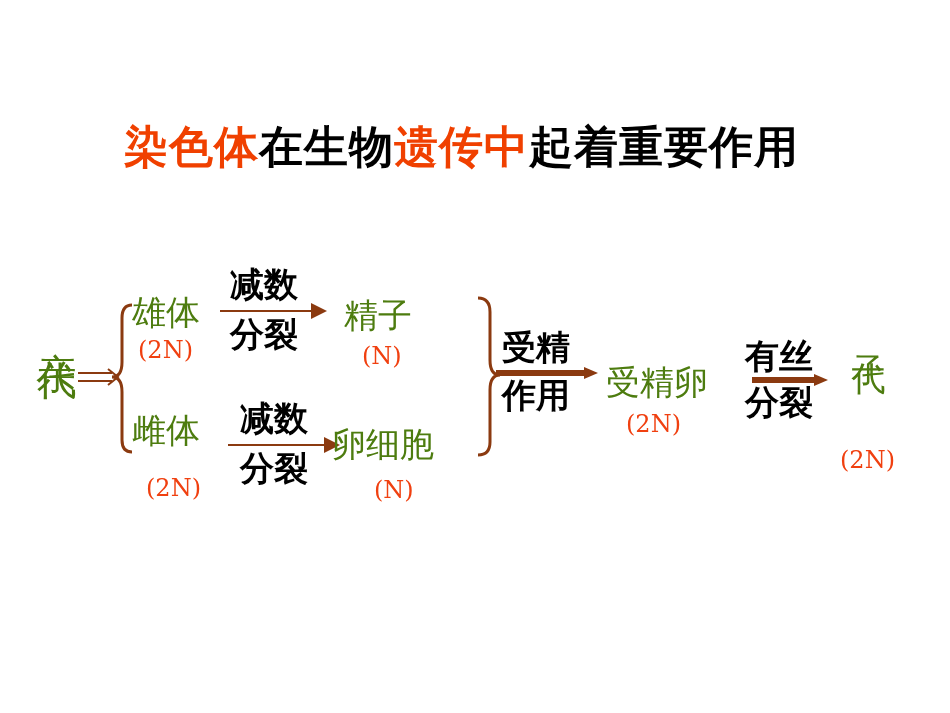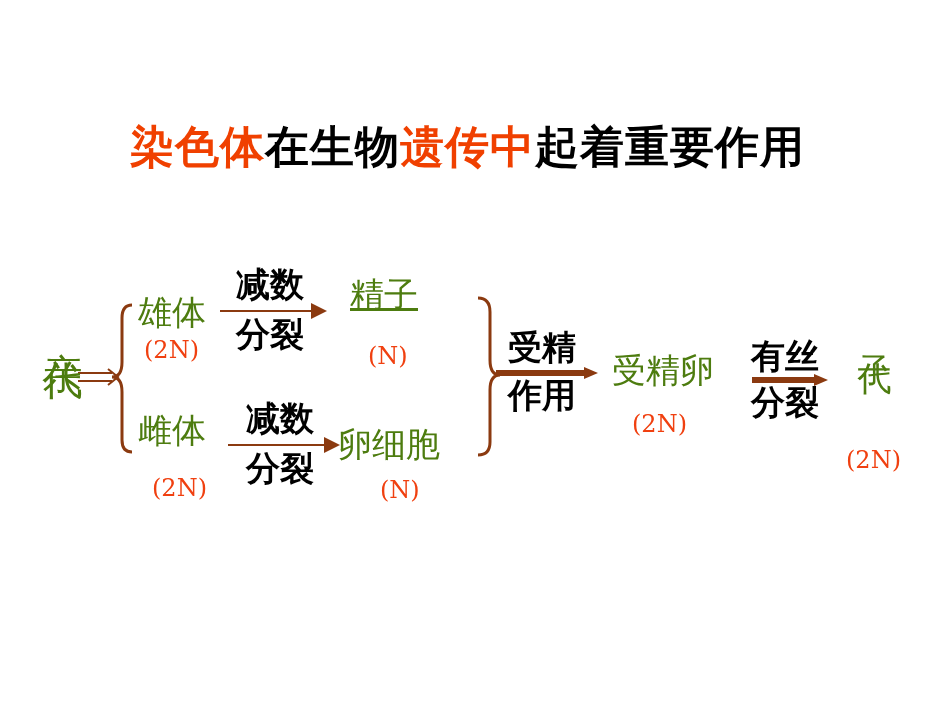--- a/index.html
+++ b/index.html
@@ -1,18 +1,18 @@
 <!DOCTYPE html>
 <html><head>
   <meta charset="utf-8">
   <style>
     html, body { margin: 0; padding: 0; background: #ffffff; }
     body { width: 950px; height: 713px; position: relative; overflow: hidden;
            font-family: "DejaVu Sans", sans-serif; }
-    .abs { position: absolute; white-space: nowrap; margin-left: 6px; }
+    .abs { position: absolute; white-space: nowrap; }
     .title { top: 118px; left: 124px; font-size: 44px; font-weight: bold; letter-spacing: 1px;
              font-family: "DejaVu Sans", sans-serif; }
     .title .hl { color: #f04000; }
     .title .nm { color: #000000; }
     .blue { color: #4d7c0f; }
     .red  { color: #f04010; font-family: "DejaVu Serif", serif; }
     .black { color: #000000; font-weight: bold; }
     .node { font-size: 34px; font-family: "DejaVu Sans", sans-serif; }
     .ser { font-family: "DejaVu Serif", serif; }
     .ploid { font-size: 24px; }
@@ -64,29 +64,29 @@
 
 <div class="abs node blue" style="left:132px; top:408px;">雌体</div>
 <div class="abs red ploid" style="left:146px; top:474px;">(2N)</div>
 
 <div class="abs node black ser" style="left:230px; top:262px;">减数</div>
 <div class="abs node black ser" style="left:230px; top:312px;">分裂</div>
 
 <div class="abs node black ser" style="left:240px; top:396px;">减数</div>
 <div class="abs node black ser" style="left:240px; top:446px;">分裂</div>
 
-<div class="abs node blue" style="left:344px; top:272px;text-decoration:underline;">精子</div>
+<div class="abs node blue" style="left:344px; top:293px;">精子</div>
 <div class="abs red ploid" style="left:362px; top:342px;">(N)</div>
 
 <div class="abs node blue" style="left:332px; top:422px;">卵细胞</div>
 <div class="abs red ploid" style="left:374px; top:476px;">(N)</div>
 
 <div class="abs node black ser" style="left:502px; top:325px;">受精</div>
 <div class="abs node black ser" style="left:502px; top:373px;">作用</div>
 
-<div class="abs node blue" style="left:606px; top:348px;">受精卵</div>
+<div class="abs node blue" style="left:606px; top:360px;">受精卵</div>
 <div class="abs red ploid" style="left:626px; top:410px;">(2N)</div>
 
 <div class="abs node black ser" style="left:745px; top:334px;">有丝</div>
 <div class="abs node black ser" style="left:745px; top:380px;">分裂</div>
 
 <div class="abs node blue vert" style="left:846px; top:328px; letter-spacing:8px;">子代</div>
 <div class="abs red ploid" style="left:840px; top:446px;">(2N)</div>
 
 </body></html>

